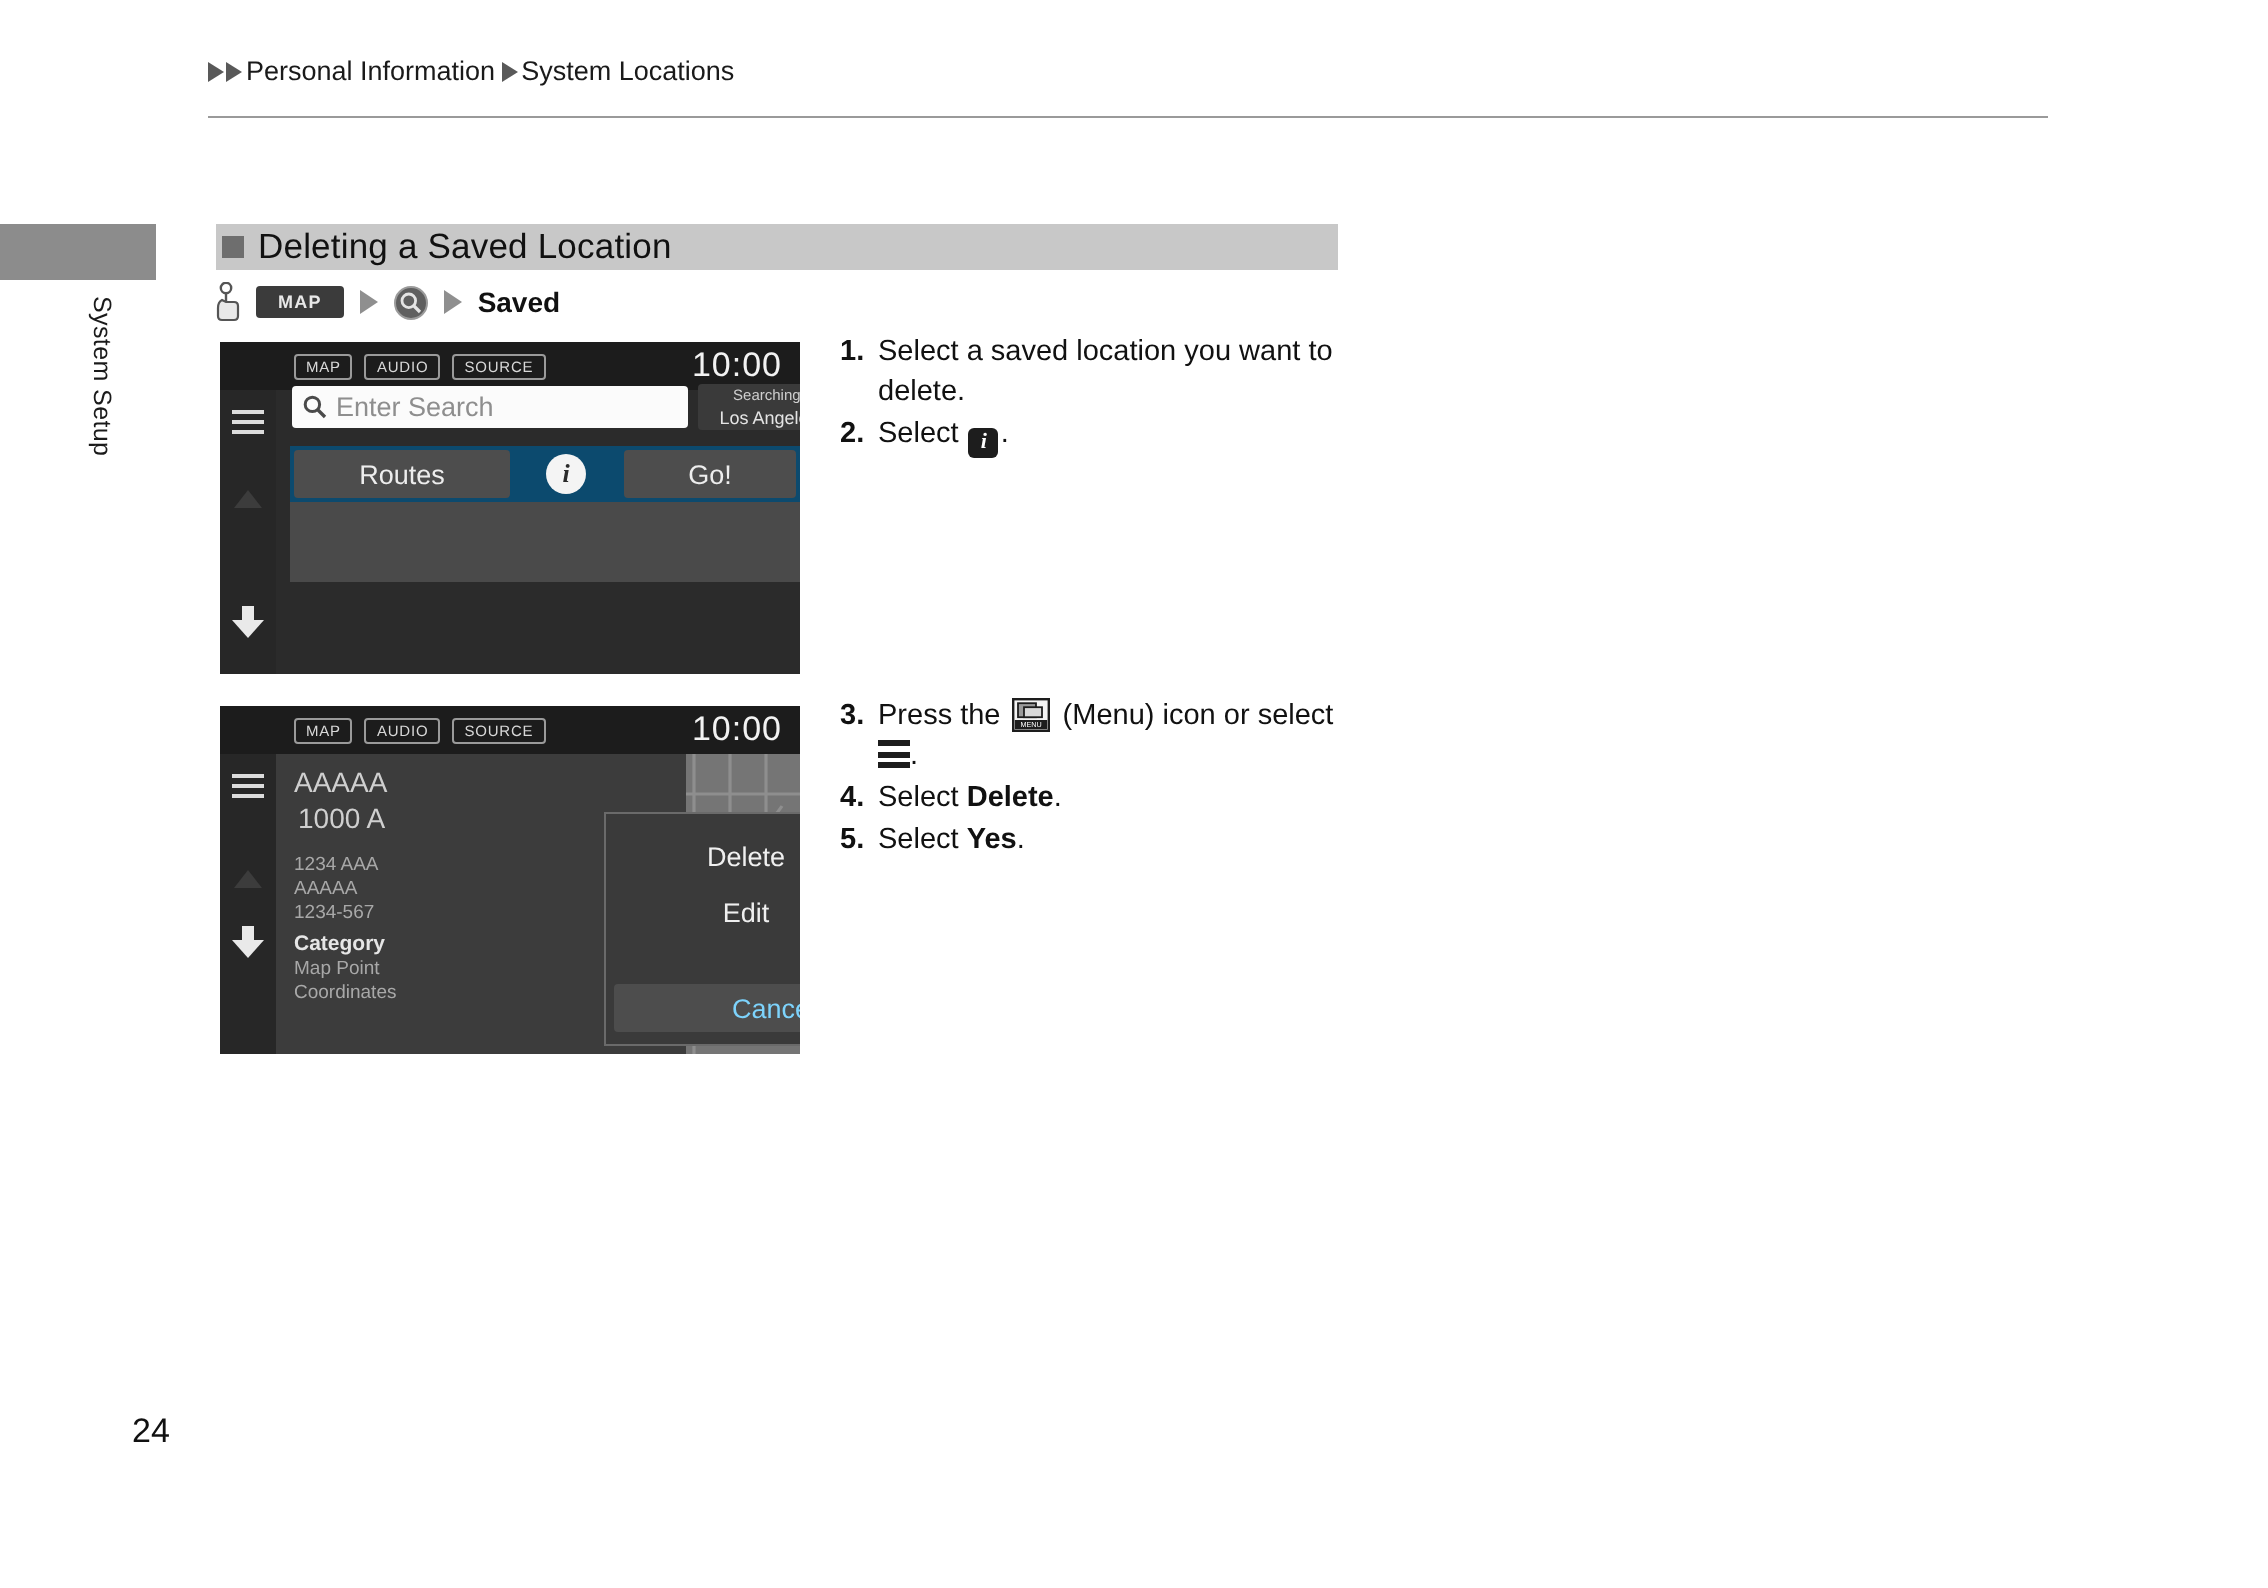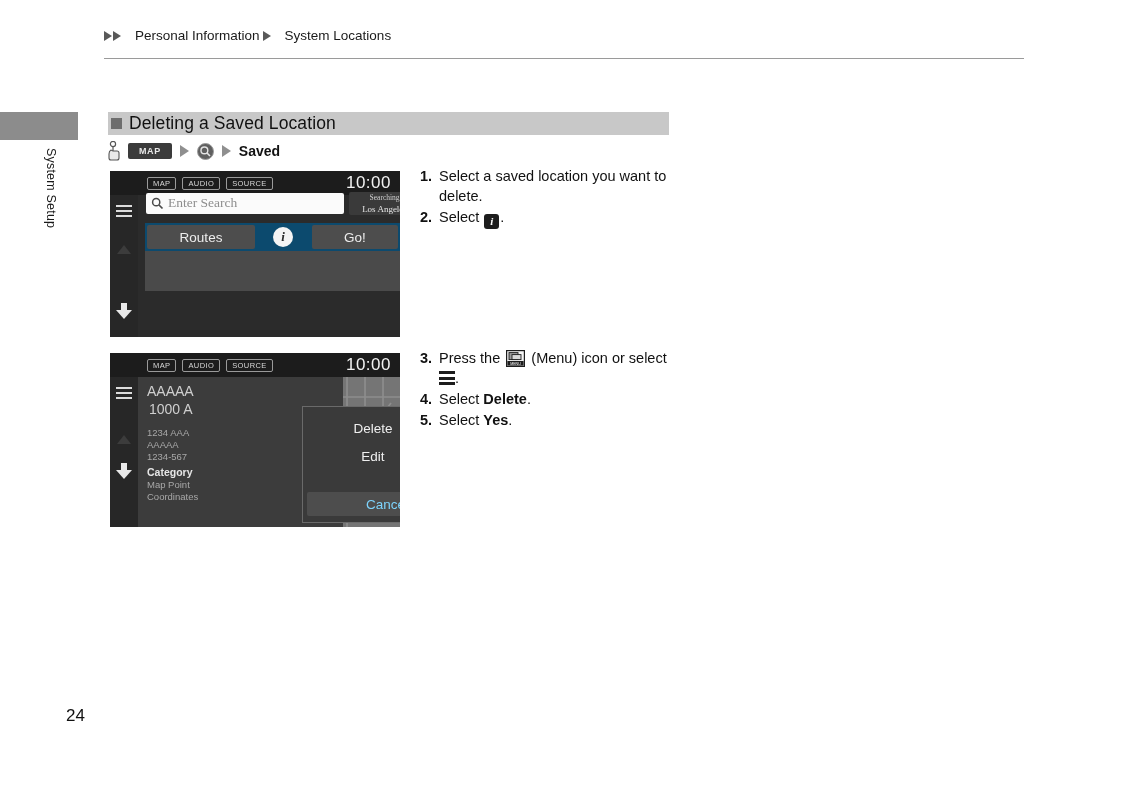--- a/index.html
+++ b/index.html
@@ -22,21 +22,21 @@
   
   .breadcrumb{
     position:absolute;left:104px;top:28px;width:920px;
     font-size:13.5px;color:#1a1a1a;display:flex;align-items:center;
   }
   .tri{
     display:inline-block;width:0;height:0;
     border-top:5.5px solid transparent;border-bottom:5.5px solid transparent;
     border-left:8px solid #595959;margin-right:1px;
   }
-  .bc-text{margin-left:13px;}
+  .bc-text{margin-left:1px;}
   .bc-rule{
     position:absolute;left:104px;top:58px;width:920px;height:1px;
     background:#9a9a9a;
   }
   
   .banner{
     position:absolute;left:108px;top:112px;width:561px;height:23px;
     background:#c8c8c8;display:flex;align-items:center;
   }
   .banner-bullet{
@@ -101,21 +101,21 @@
   }
   .arrow-dn-wrap{position:absolute;left:6px;top:108px;}
   .arrow-dn-stem{width:6px;height:7px;background:#e9e9e9;margin-left:5px;}
   .arrow-dn-head{
     width:0;height:0;border-left:8px solid transparent;
     border-right:8px solid transparent;border-top:9px solid #e9e9e9;
   }
   
   .search-row{
     position:absolute;left:28px;top:0;right:0;height:16px;
-    display:flex;align-items:center;font-family:Liberation Serif, serif;
+    display:flex;align-items:center;
   }
   .search-box{
     flex:0 0 198px;height:21px;background:#fbfbfb;border-radius:2px;
     margin-left:8px;display:flex;align-items:center;
   }
   .search-mag{margin-left:5px;margin-right:4px;}
   .search-ph{color:#8e8e8e;font-size:13.5px;}
   .near-box{
     margin-left:5px;flex:0 0 88px;height:22px;background:#3a3a3a;
     border-radius:2px;color:#cfcfcf;text-align:center;line-height:10px;

